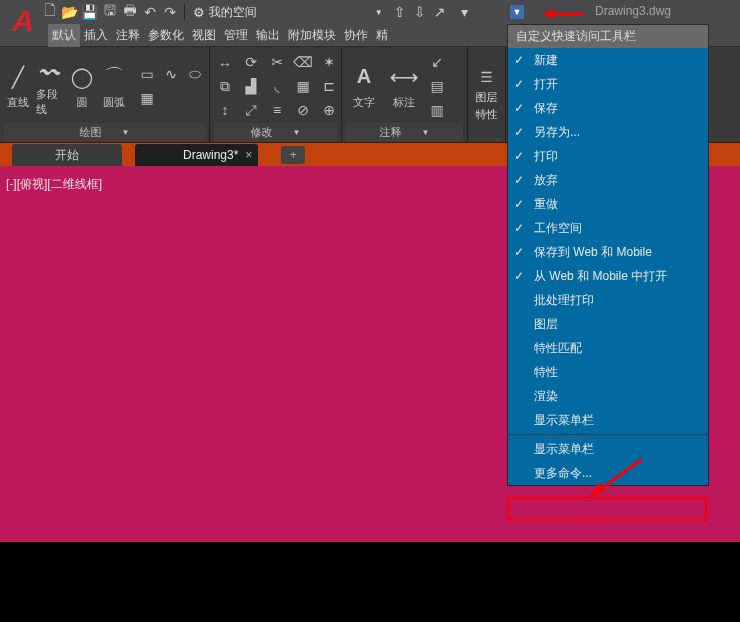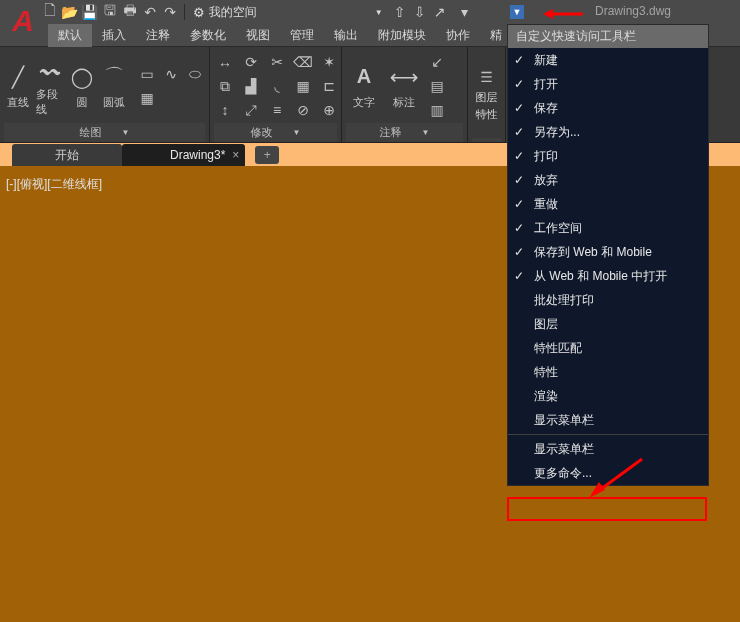--- a/index.html
+++ b/index.html
@@ -32,21 +32,21 @@
     font-size:30px;font-weight:bold;color:#d4232a;
     font-style:italic;
     z-index:2;
   }
   .menubar {
     height:22px; background:#4a4a4a;
     display:flex;align-items:center;
     padding-left:48px;
   }
   .menutab {
-    padding: 3px 10px; color:#d8d8d8; font-size:12px;
+    padding: 3px 4px; color:#d8d8d8; font-size:12px;
     cursor:pointer;
   }
   .menutab.active { background:#6a6a6a;}
   .ribbon {
     height: 96px; background:#393939;
     display:flex;
     border-top:1px solid #2a2a2a;
   }
   .panel {
     display:flex;flex-direction:column;
@@ -61,49 +61,49 @@
   }
   .dropdown-arrow { font-size:8px;}
   .bigbtn {
     display:flex;flex-direction:column;align-items:center;justify-content:center;
     width:36px;height:72px;color:#c8c8c8;font-size:11px;gap:4px;
   }
   .bigbtn .ic { width:28px;height:28px;display:flex;align-items:center;justify-content:center;font-size:20px;}
   .iconbtn { width:22px;height:22px;display:flex;align-items:center;justify-content:center;color:#c0c0c0;font-size:14px;}
   .smallgrid { display:grid;grid-template-columns:repeat(3,22px);grid-auto-rows:22px;gap:2px;}
   .tabstrip {
-    height:24px;background:#fdba74;display:flex;align-items:flex-end;
-    padding-left:12px;gap:0;
+    height:24px;background:#c2410c;display:flex;align-items:flex-end;
+    padding-left:12px;gap:13px;
     border-top:1px solid #222;
   }
   .doctab {
     height:22px;display:flex;align-items:center;
     padding:0 20px;font-size:12px;
     background:#3a3a3a;color:#d0d0d0;
     border-radius:3px 3px 0 0;
     min-width:110px;justify-content:center;
     position:relative;
   }
   .doctab.active { background:#1e1e1e;color:#e8e8e8;padding-left:48px;}
   .doctab.active::after{ content:"×";position:absolute;right:6px;color:#aaa;font-size:12px;}
   .plus-tab { width:24px;display:flex;align-items:center;justify-content:center;color:#aaa;background:#444;border-radius:3px;height:18px;margin-left:10px;margin-bottom:2px;}
   .viewport {
     position:relative;
-    background:#a16207;
-    height: 456px;
+    background:#be185d;
+    height: 376px;
   }
   .viewlabel {
     position:absolute;left:6px;top:10px;color:#e0e0e0;font-size:12px;
   }
   
   .qat-menu {
     position:absolute;
     left:507px; top:24px;
     width:202px;
-    background:#0f172a;
+    background:#0369a1;
     border:1px solid #2a2a2a;
     z-index:10;
     display:flex;flex-direction:column;
   }
   .qat-menu-title {
     background:#6a6a6a;color:#ddd;font-size:12px;
     padding:3px 8px;
   }
   .qat-item {
     display:flex;align-items:center;

